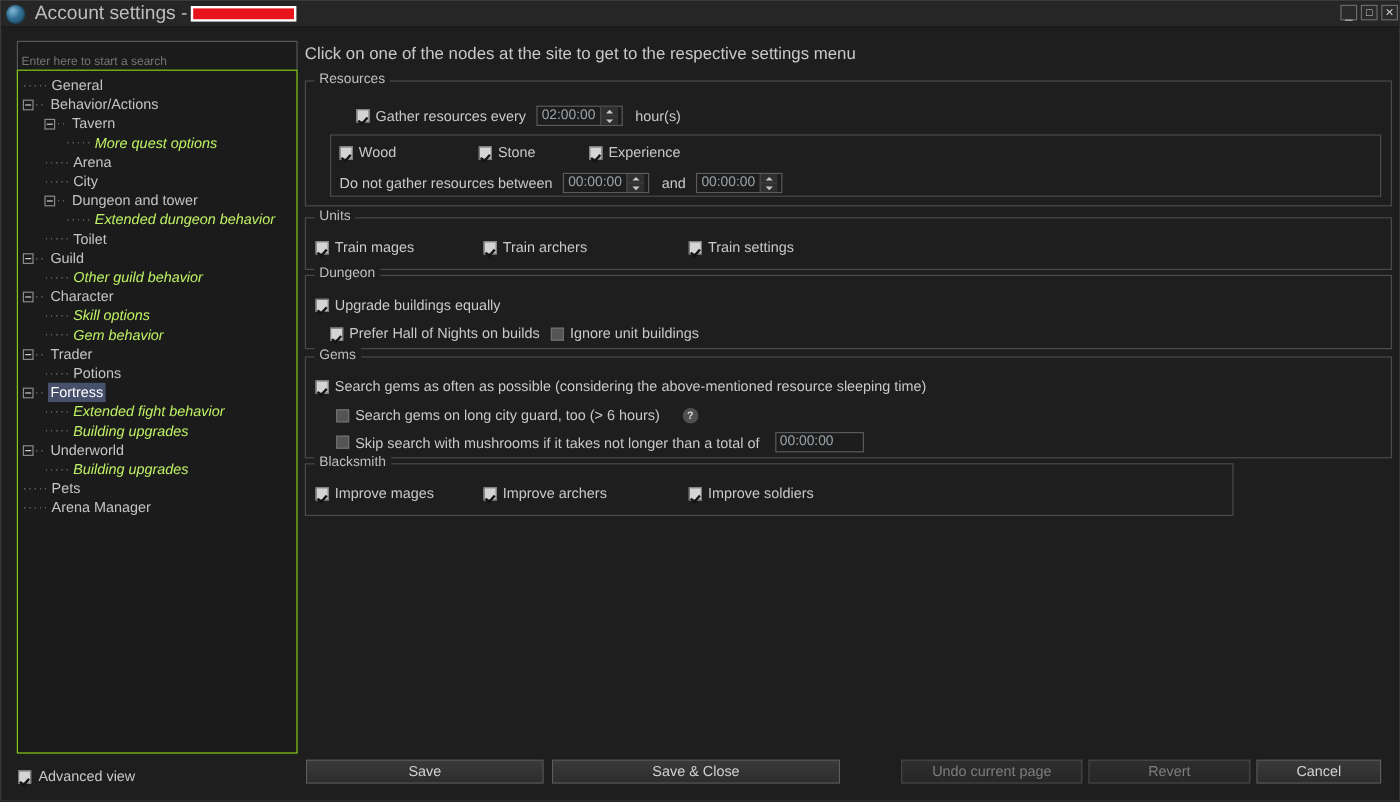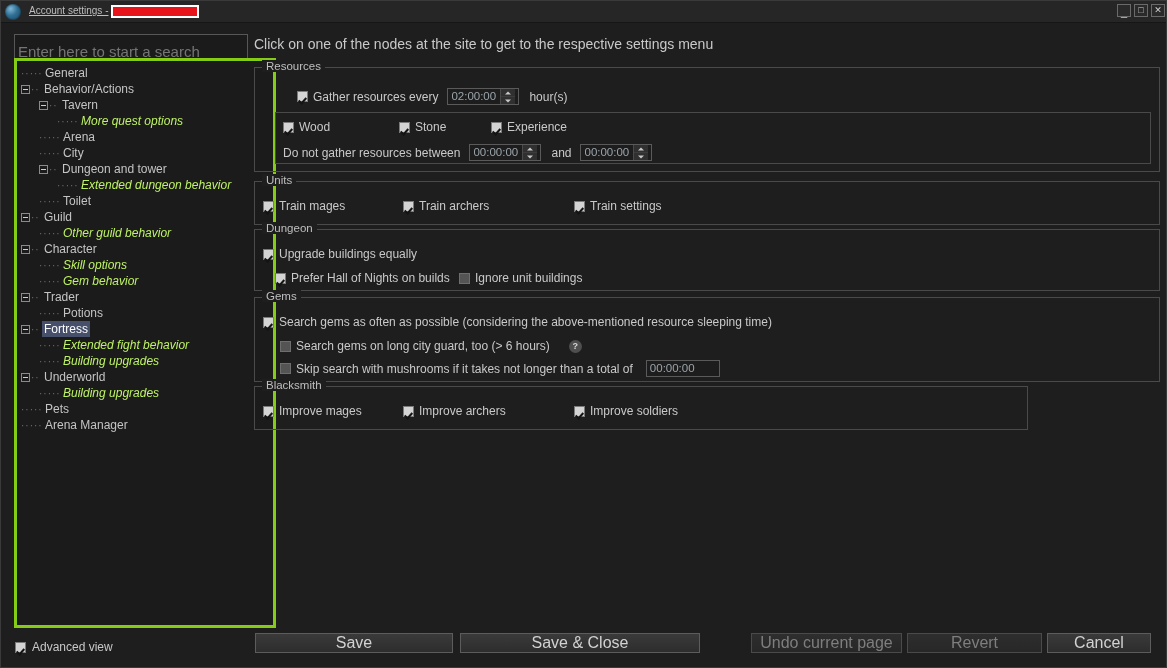--- a/index.html
+++ b/index.html
@@ -40,24 +40,23 @@
   #app-icon {
     width: 16px; height: 16px;
     margin-left: 4px;
     border-radius: 50%;
     background: radial-gradient(circle at 35% 30%, #7fb6d6 0%, #2f6f93 45%, #1d4560 100%);
     box-shadow: inset 0 0 2px #0a2030;
     flex: none;
   }
   #title-text {
     margin-left: 8px;
-    font-size: 10px;
+    font-size: 16px;
     color: #bdbdbd;
     white-space: nowrap;
-    text-decoration: underline;
   }
   #title-redacted {
     display: inline-block;
     vertical-align: middle;
     width: 88px;
     height: 13px;
     background: #ffffff;
     margin-left: 3px;
     position: relative;
   }
@@ -88,41 +87,41 @@
   .wbtn.min .g { transform: translateY(1px); font-size: 11px;}
 
   
   #search-input {
     position: absolute;
     left: 13px; top: 33px;
     width: 234px; height: 16px;
     background: #1b1b1b;
     border: 1px solid #575757;
     color: #8f8f8f;
-    font-size: 15px;
+    font-size: 10px;
     padding: 16px 3px;
     box-sizing: border-box;
     outline: none;
     font-family: "Liberation Sans", sans-serif;
   }
   #hint-text {
     position: absolute;
     left: 253px; top: 35px;
     font-size: 14px;
     color: #c9c9c9;
     white-space: nowrap;
   }
 
   
   #tree-panel {
     position: absolute;
     left: 13px; top: 57px;
-    width: 262px; height: 570px;
+    width: 234px; height: 570px;
     background: #1b1b1b;
-    border: 3px solid #84cc16;
+    border: 1px solid #84cc16;
     box-sizing: border-box;
     overflow: hidden;
   }
   .tnode {
     position: relative;
     height: 16px;
     line-height: 16px;
     font-size: 12px;
     white-space: nowrap;
     color: #c4c4c4;
@@ -281,21 +280,21 @@
     vertical-align: middle;
   }
 
   
   .btn {
     position: absolute;
     height: 20px;
     background: linear-gradient(#3a3a3a, #2d2d2d);
     border: 1px solid #5c5c5c;
     color: #d2d2d2;
-    font-size: 16px;
+    font-size: 12px;
     line-height: 18px;
     text-align: center;
     box-sizing: border-box;
     font-family: "Liberation Sans", sans-serif;
     cursor: default;
   }
   .btn.disabled {
     background: linear-gradient(#2e2e2e, #272727);
     border-color: #4a4a4a;
     color: #7e7e7e;

